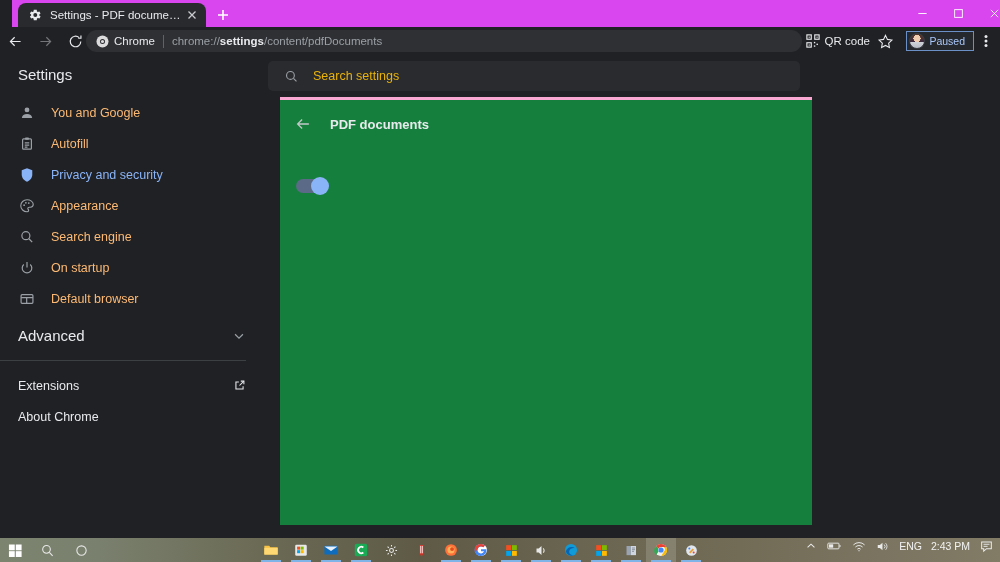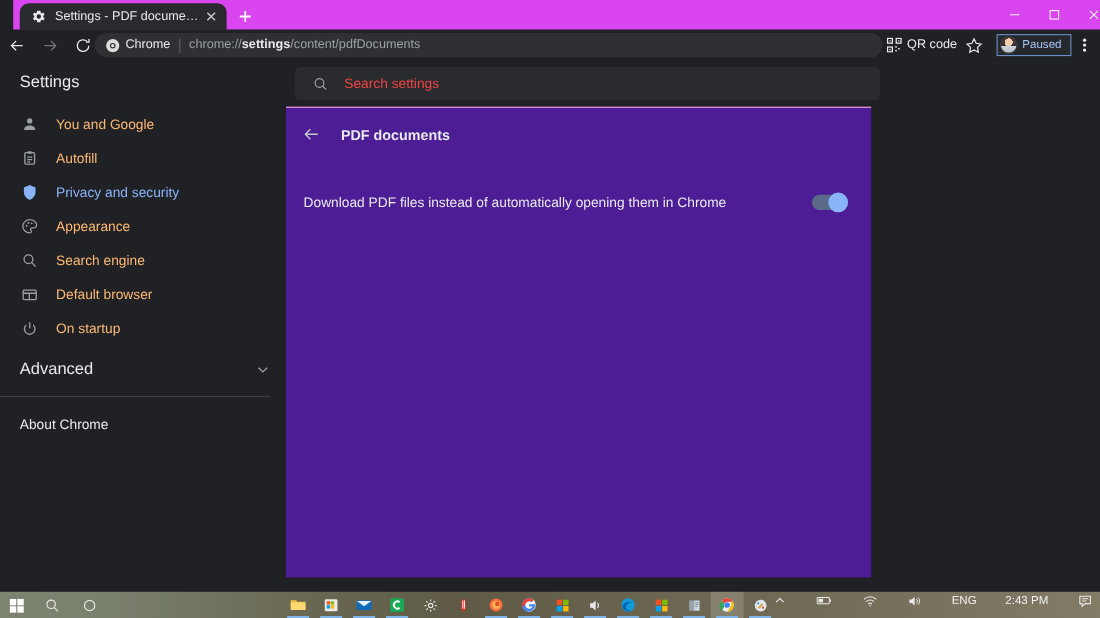--- a/index.html
+++ b/index.html
@@ -86,21 +86,21 @@
   .settings-header {
     position: absolute; top: 0; left: 0; width: 1000px; height: 42px;
     display: flex; align-items: center;
   }
   .settings-title { position: absolute; left: 18px; top: 11px; color: #e8eaed; font-size: 15px; }
   .searchbar {
     position: absolute; left: 268px; top: 6px; width: 532px; height: 30px;
     background: #2a2b2e; border-radius: 5px; display: flex; align-items: center; padding: 0 16px;
     gap: 14px;
   }
-  .search-ph { color: #ef4444; font-size: 12.5px; }
+  .search-ph { color: #eab308; font-size: 12.5px; }
 
   .sidebar { position: absolute; top: 42px; left: 0; width: 268px; height: 428px; }
   .side-item {
     height: 31px; display: flex; align-items: center;
     padding-left: 18px; gap: 16px;
   }
   .side-item .lbl { color: #fdba74; font-size: 12.5px; }
   .side-item.active .lbl { color: #8ab4f8; }
   .side-icon { width: 17px; height: 17px; flex: 0 0 17px; color: #9aa0a6; display: flex; align-items: center; justify-content: center; }
   .side-item.active .side-icon { color: #8ab4f8; }
@@ -110,22 +110,22 @@
   }
   .advanced .lbl { color: #e8eaed; font-size: 15px; }
   .hr { height: 1px; background: #3c4043; margin: 9px 22px 9px 0; }
   .side-plain {
     height: 31px; display: flex; align-items: center; justify-content: space-between;
     padding: 0 22px 0 18px;
   }
   .side-plain .lbl { color: #e8eaed; font-size: 12.5px; }
 
   .content {
-    position: absolute; top: 42px; left: 260px; width: 532px; height: 428px;
-    background: #4c1d95; border-top: 1px solid #f9a8d4;
+    position: absolute; top: 42px; left: 280px; width: 532px; height: 428px;
+    background: #15803d; border-top: 3px solid #f9a8d4;
   }
   .content-head { height: 48px; display: flex; align-items: center; padding-left: 14px; gap: 18px; }
   .back-arrow { width: 18px; height: 18px; color: #c4c7ca; }
   .content-title { color: #e8eaed; font-size: 13px; font-weight: 700; }
   .setting-row {
     position: absolute; top: 62px; left: 0; width: 532px; height: 48px;
     display: flex; align-items: center; justify-content: space-between;
     padding: 0 24px 0 16px;
   }
   .setting-label { color: #e8eaed; font-size: 12.5px; }
@@ -150,21 +150,21 @@
     width: 30px; height: 24px; display: flex; align-items: center; justify-content: center;
     position: relative;
   }
   .tb-app.open::after {
     content: ""; position: absolute; bottom: 0; left: 5px; width: 20px; height: 2px;
     background: #7fb4e8;
   }
   .tb-app.active { background: rgba(255,255,255,0.16); }
   .tray {
     position: absolute; right: 6px; top: 0; height: 16px;
-    display: flex; align-items: center; gap: 26px;
+    display: flex; align-items: center; gap: 9px;
     color: #eaeaea; font-size: 10.5px;
   }
   .tray-ic { width: 15px; height: 15px; display: flex; align-items: center; justify-content: center; }
   .clock { font-size: 10.5px; color: #f2f2f2; white-space: nowrap; }
   svg { display: block; }
 </style>
 </head>
 <body>
 
 <div class="titlebar">
@@ -334,66 +334,75 @@
             <circle cx="8.6" cy="8.3" r="5"></circle>
             <path d="M12.4 12.2l4.1 4.3"></path>
           </svg>
       </span>
       <span class="lbl">Search engine</span>
     </div>
 
     <div class="side-item">
       <span class="side-icon">
         <svg viewBox="0 0 20 20" width="16" height="16" fill="none" stroke="currentColor" stroke-width="1.5">
+          <path d="M6 5.6a6 6 0 108 0"></path>
+            <path d="M10 2.4v7"></path>
+        </svg>
+      </span>
+      <span class="lbl">On startup</span>
+    </div>
+
+    <div class="side-item">
+      <span class="side-icon">
+        <svg viewBox="0 0 20 20" width="16" height="16" fill="none" stroke="currentColor" stroke-width="1.5">
           <rect x="2.6" y="4.6" width="14.8" height="10.8" rx="1.2"></rect>
           <path d="M2.6 8.2h14.8M9.6 8.2v7.2"></path>
         </svg>
       </span>
       <span class="lbl">Default browser</span>
-    </div>
-
-    <div class="side-item">
-      <span class="side-icon">
-        <svg viewBox="0 0 20 20" width="16" height="16" fill="none" stroke="currentColor" stroke-width="1.5">
-          <path d="M6 5.6a6 6 0 108 0"></path>
-            <path d="M10 2.4v7"></path>
-        </svg>
-      </span>
-      <span class="lbl">On startup</span>
     </div>
 
     <div class="advanced">
       <span class="lbl">Advanced</span>
       <span>
         <svg viewBox="0 0 16 16" width="14" height="14" fill="none" stroke="#9aa0a6" stroke-width="1.4">
             <path d="M3.5 6l4.5 4.4L12.5 6"></path>
           </svg>
       </span>
     </div>
 
     <div class="hr"></div>
 
+    <div class="side-plain">
+      <span class="lbl">Extensions</span>
+      <span>
+        <svg viewBox="0 0 16 16" width="13" height="13" fill="none" stroke="#e8eaed" stroke-width="1.3">
+          <path d="M12.4 8.8v3.6H3.6V3.6h3.6"></path>
+            <path d="M9.6 2.6h3.8v3.8"></path>
+            <path d="M13.4 2.6L8 8"></path>
+        </svg>
+      </span>
+    </div>
 
     <div class="side-plain">
       <span class="lbl">About Chrome</span>
     </div>
   </div>
 
   <div class="content">
     <div class="content-head">
       <span class="back-arrow">
         <svg viewBox="0 0 20 20" width="18" height="18" fill="none" stroke="#c4c7ca" stroke-width="1.4">
           <path d="M16.5 10H4M9 5l-5 5 5 5"></path>
         </svg>
       </span>
       <span class="content-title">PDF documents</span>
     </div>
 
     <div class="setting-row">
-      <span class="setting-label">Download PDF files instead of automatically opening them in Chrome</span>
       <span class="toggle">
         <span class="knob"></span>
       </span>
     </div>
   </div>
 
 </div>
 
 <div class="taskbar">
   <div class="start">

